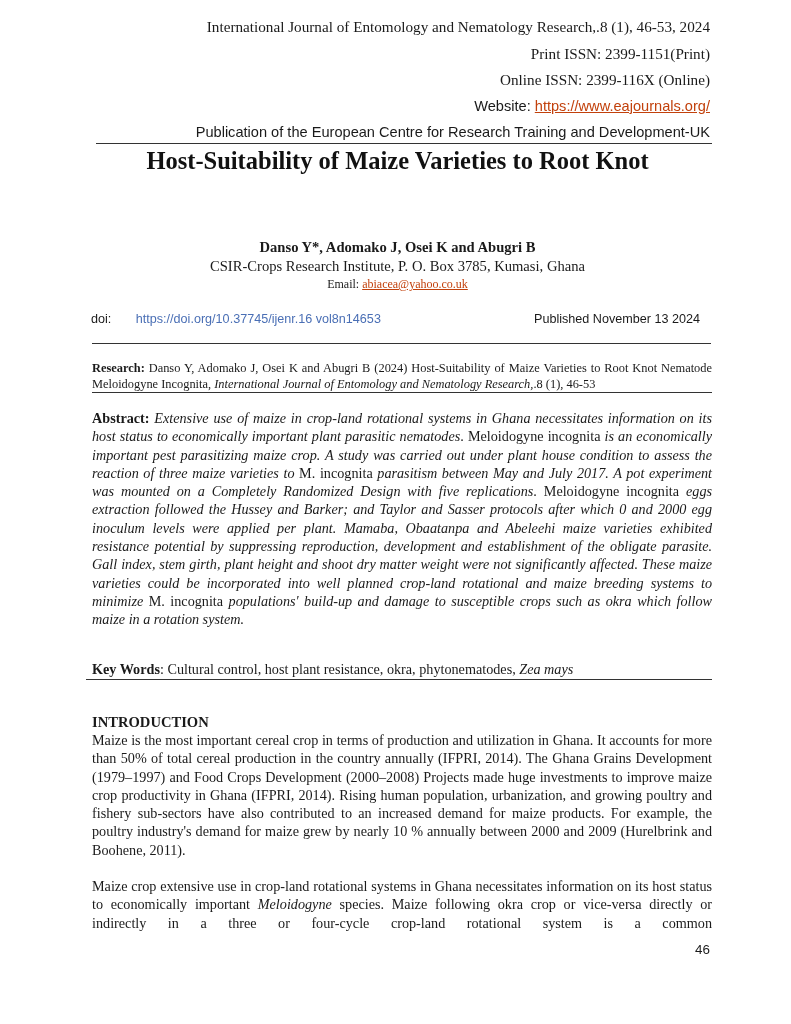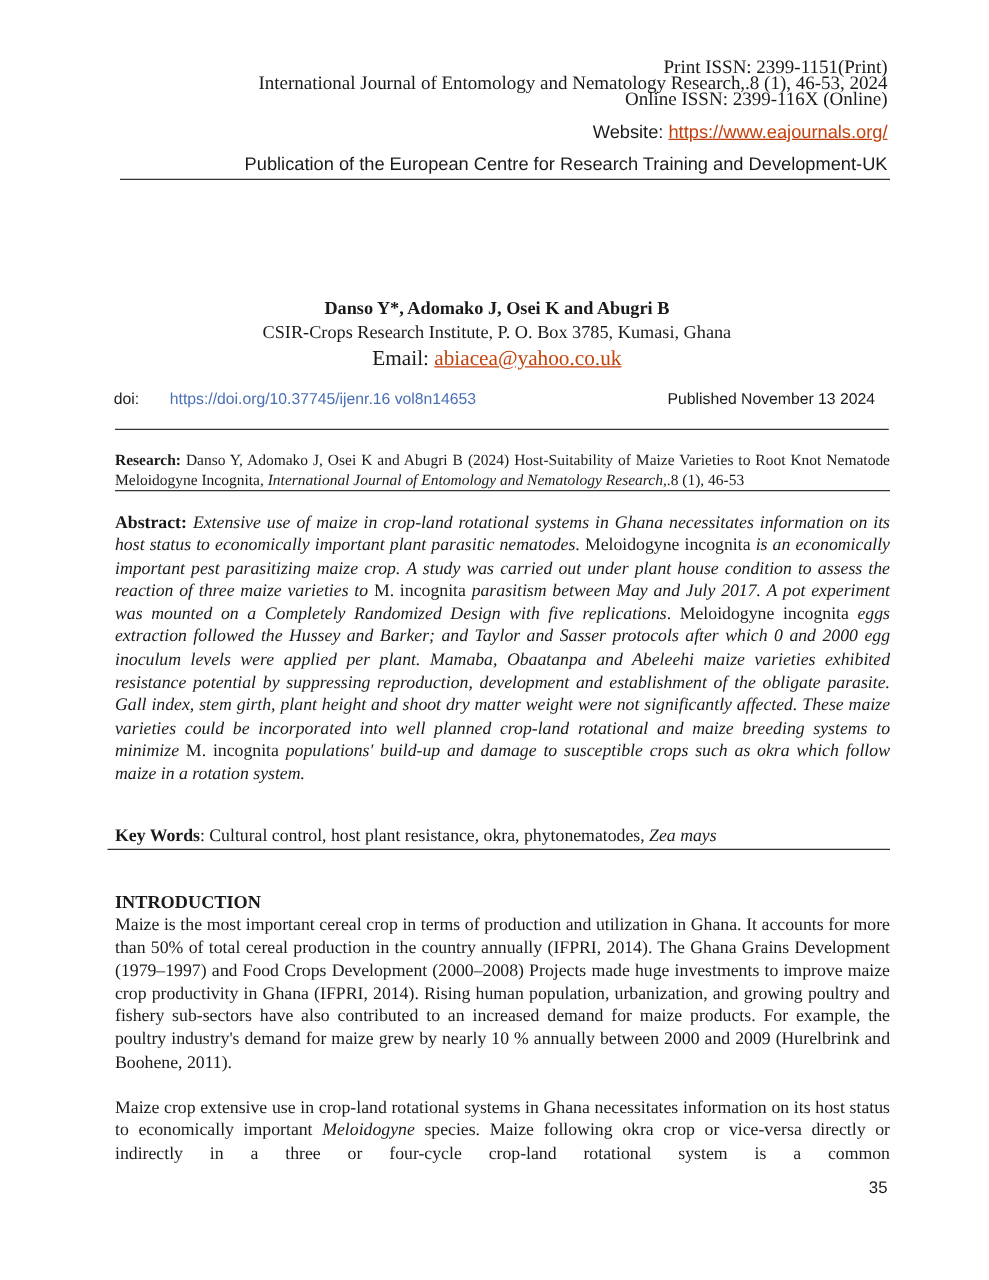--- a/index.html
+++ b/index.html
@@ -16,35 +16,36 @@
   .title { left: 83px; width: 629px; text-align: center; font-weight: bold; font-size: 24.5px; line-height: 30px; color: #111; }
   .center { left: 83px; width: 629px; text-align: center; }
   .just { text-align: justify; text-align-last: left; }
   .para { left: 83px; width: 629px; font-size: 14.2px; line-height: 18.3px; }
   i { font-style: italic; }
   b { font-weight: bold; }
 </style>
 </head>
 <body>
 
-<div class="abs serif hdr right" style="top:18px;margin-top:40px;">International Journal of Entomology and Nematology Research,.8 (1), 46-53, 2024</div>
+<div class="abs serif hdr right" style="top:18px;">International Journal of Entomology and Nematology Research,.8 (1), 46-53, 2024</div>
 <div class="abs serif hdr right" style="top:45px;">Print ISSN: 2399-1151(Print)</div>
 <div class="abs serif hdr right" style="top:71px;text-align:right;">Online ISSN: 2399-116X (Online)</div>
 <div class="abs sans hdr-sans right" style="top:98px;">
   <span>Website: </span><span class="link">https://www.eajournals.org/</span>
 </div>
 <div class="abs sans hdr-sans right" style="top:124px;">Publication of the European Centre for Research Training and Development-UK</div>
 <div class="rule" style="top:143px; left:96px; width:616px;"></div>
 
 <div class="abs serif title" style="top:146px;">
+  <div>Host-Suitability of Maize Varieties to Root Knot</div>
 </div>
 
 <div class="abs serif center" style="top:239px; font-size:14.6px; font-weight:bold;">Danso Y*, Adomako J, Osei K and Abugri B</div>
 <div class="abs serif center" style="top:258px; font-size:14.6px;">CSIR-Crops Research Institute, P. O. Box 3785, Kumasi, Ghana</div>
-<div class="abs serif center" style="top:277px; font-size:17px;">
+<div class="abs serif center" style="top:277px; font-size:12px;">
   <span>Email: </span><span class="link">abiacea@yahoo.co.uk</span>
 </div>
 
 <div class="abs sans" style="top:312px; left:91px; font-size:12.6px; white-space:nowrap;">
   <span>doi: </span><span class="doilink">https://doi.org/10.37745/ijenr.16 vol8n14653</span>
 </div>
 <div class="abs sans right" style="top:312px; right:91px; font-size:12.6px; white-space:nowrap;">Published November 13 2024</div>
 <div class="rule" style="top:343px; left:92px; width:619px;"></div>
 
 <div class="abs serif just" style="top:361px; left:92px; width:620px; font-size:12.4px; line-height:15.5px;">
@@ -61,13 +62,13 @@
 </div>
 <div class="rule" style="top:679px; left:86px; width:626px;"></div>
 
 <div class="abs serif" style="top:714px; left:92px; font-size:14.6px; font-weight:bold;">INTRODUCTION</div>
 <div class="abs serif just" style="top:731px; left:92px; width:620px; font-size:14.2px; line-height:18.3px;">Maize is the most important cereal crop in terms of production and utilization in Ghana. It accounts for more than 50% of total cereal production in the country annually (IFPRI, 2014). The Ghana Grains Development (1979–1997) and Food Crops Development (2000–2008) Projects made huge investments to improve maize crop productivity in Ghana (IFPRI, 2014). Rising human population, urbanization, and growing poultry and fishery sub-sectors have also contributed to an increased demand for maize products. For example, the poultry industry's demand for maize grew by nearly 10 % annually between 2000 and 2009 (Hurelbrink and Boohene, 2011).</div>
 
 <div class="abs serif just" style="top:877px; left:92px; width:620px; font-size:14.2px; line-height:18.3px; text-align-last:justify;">
   <span>Maize crop extensive use in crop-land rotational systems in Ghana necessitates information on its host status to economically important </span><i>Meloidogyne</i><span> species. Maize following okra crop or vice-versa directly or indirectly in a three or four-cycle crop-land rotational system is a common</span>
 </div>
 
-<div class="abs sans right" style="top:942px; right:81px; font-size:13.4px;">35</div>
+<div class="abs sans right" style="top:942px; right:81px; font-size:13.4px;">46</div>
 
 </body></html>

